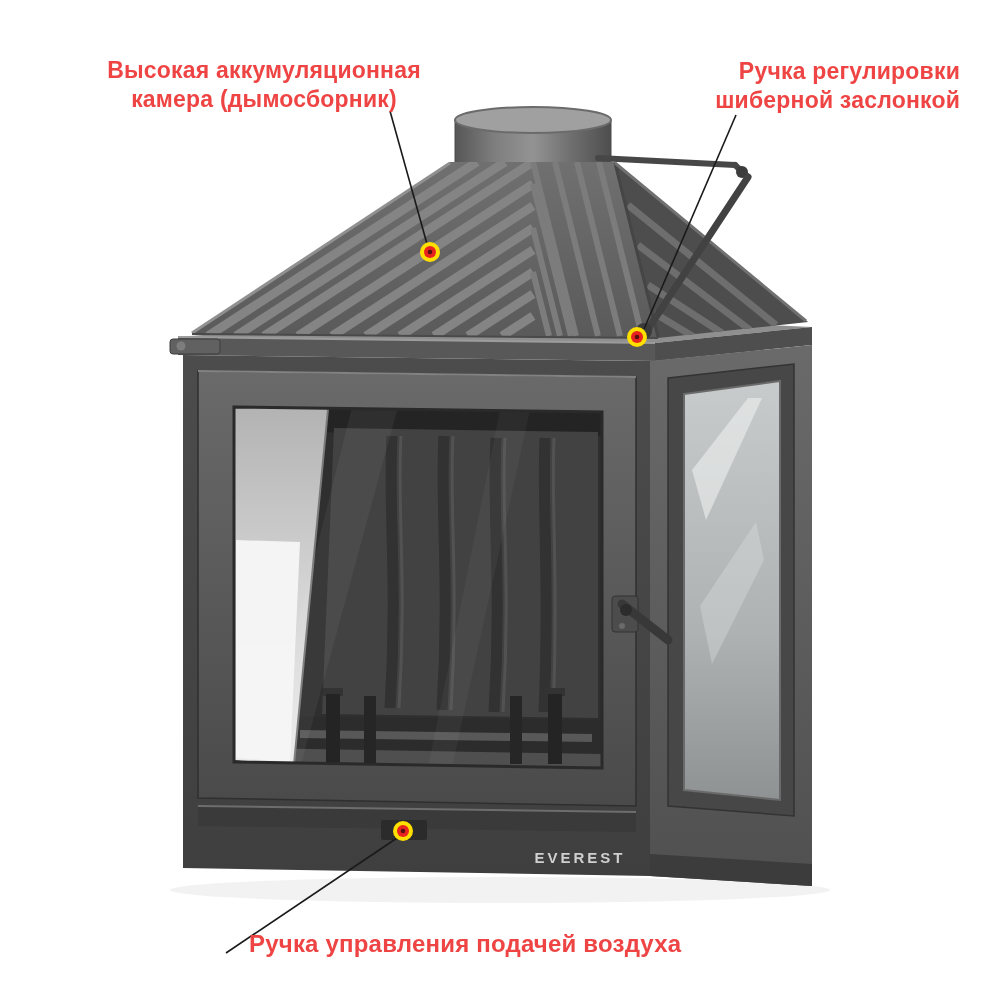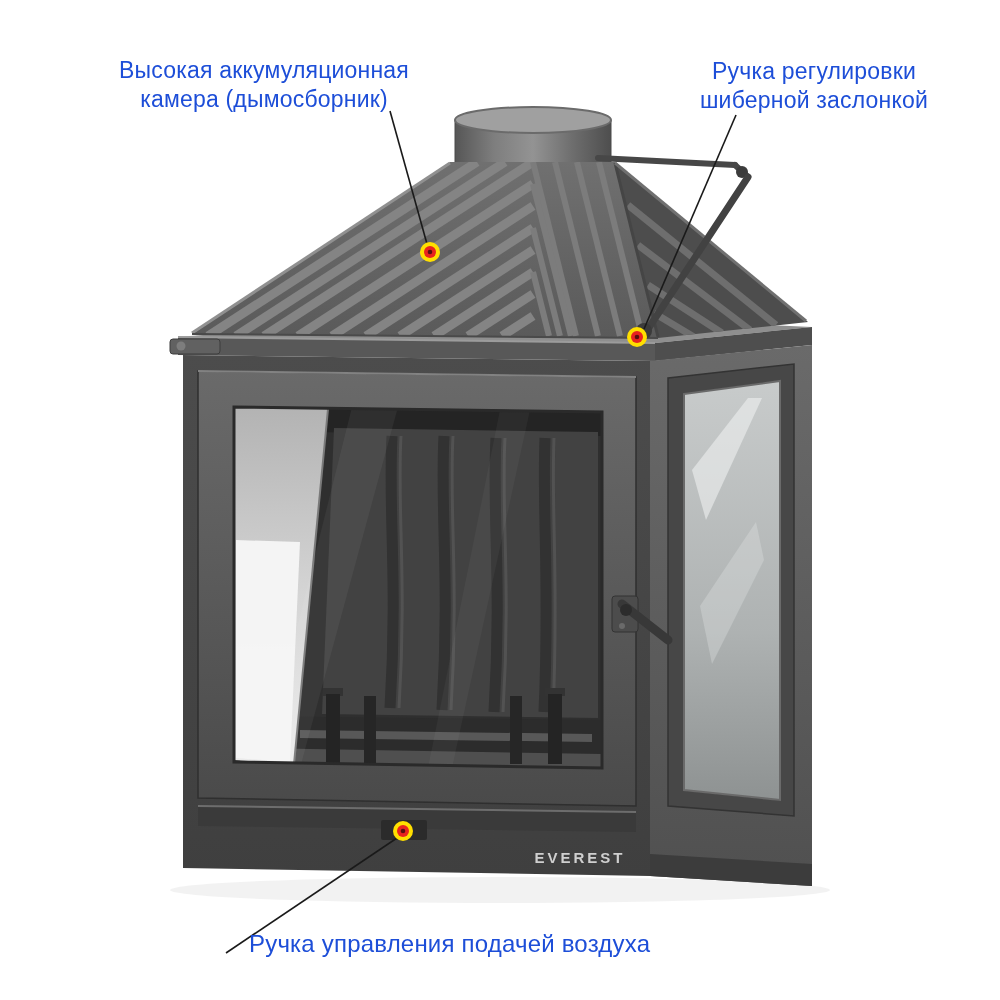--- a/index.html
+++ b/index.html
@@ -1,29 +1,29 @@
 <!DOCTYPE html>
 <html><head>
 <meta charset="utf-8">
 <style>
   html,body{margin:0;padding:0;background:#ffffff;}
   body{width:1000px;height:1000px;font-family:"Liberation Sans", sans-serif;}
   .canvas{position:relative;width:1000px;height:1000px;background:#ffffff;overflow:hidden;}
   .canvas svg{position:absolute;left:0;top:0;}
   .label{
     position:absolute;
-    color:#1d4ed8;
+    color:#ef4444;
     font-size:23px;
     line-height:1.26;
     letter-spacing:.2px;
     white-space:pre-line;
-    font-weight:400;
+    font-weight:700;
   }
   .label-smoke{left:94px;top:56px;width:340px;text-align:center;}
-  .label-damper{left:668px;top:57px;width:292px;text-align:center;}
+  .label-damper{left:668px;top:57px;width:292px;text-align:right;}
   .label-air{left:249px;top:929px;font-size:24px;}
 </style>
 </head>
 <body>
 
 <div class="canvas">
 
   <svg width="1000" height="1000" viewBox="0 0 1000 1000">
     <defs>
       <linearGradient id="gradPipe" x1="0" y1="0" x2="1" y2="0">

